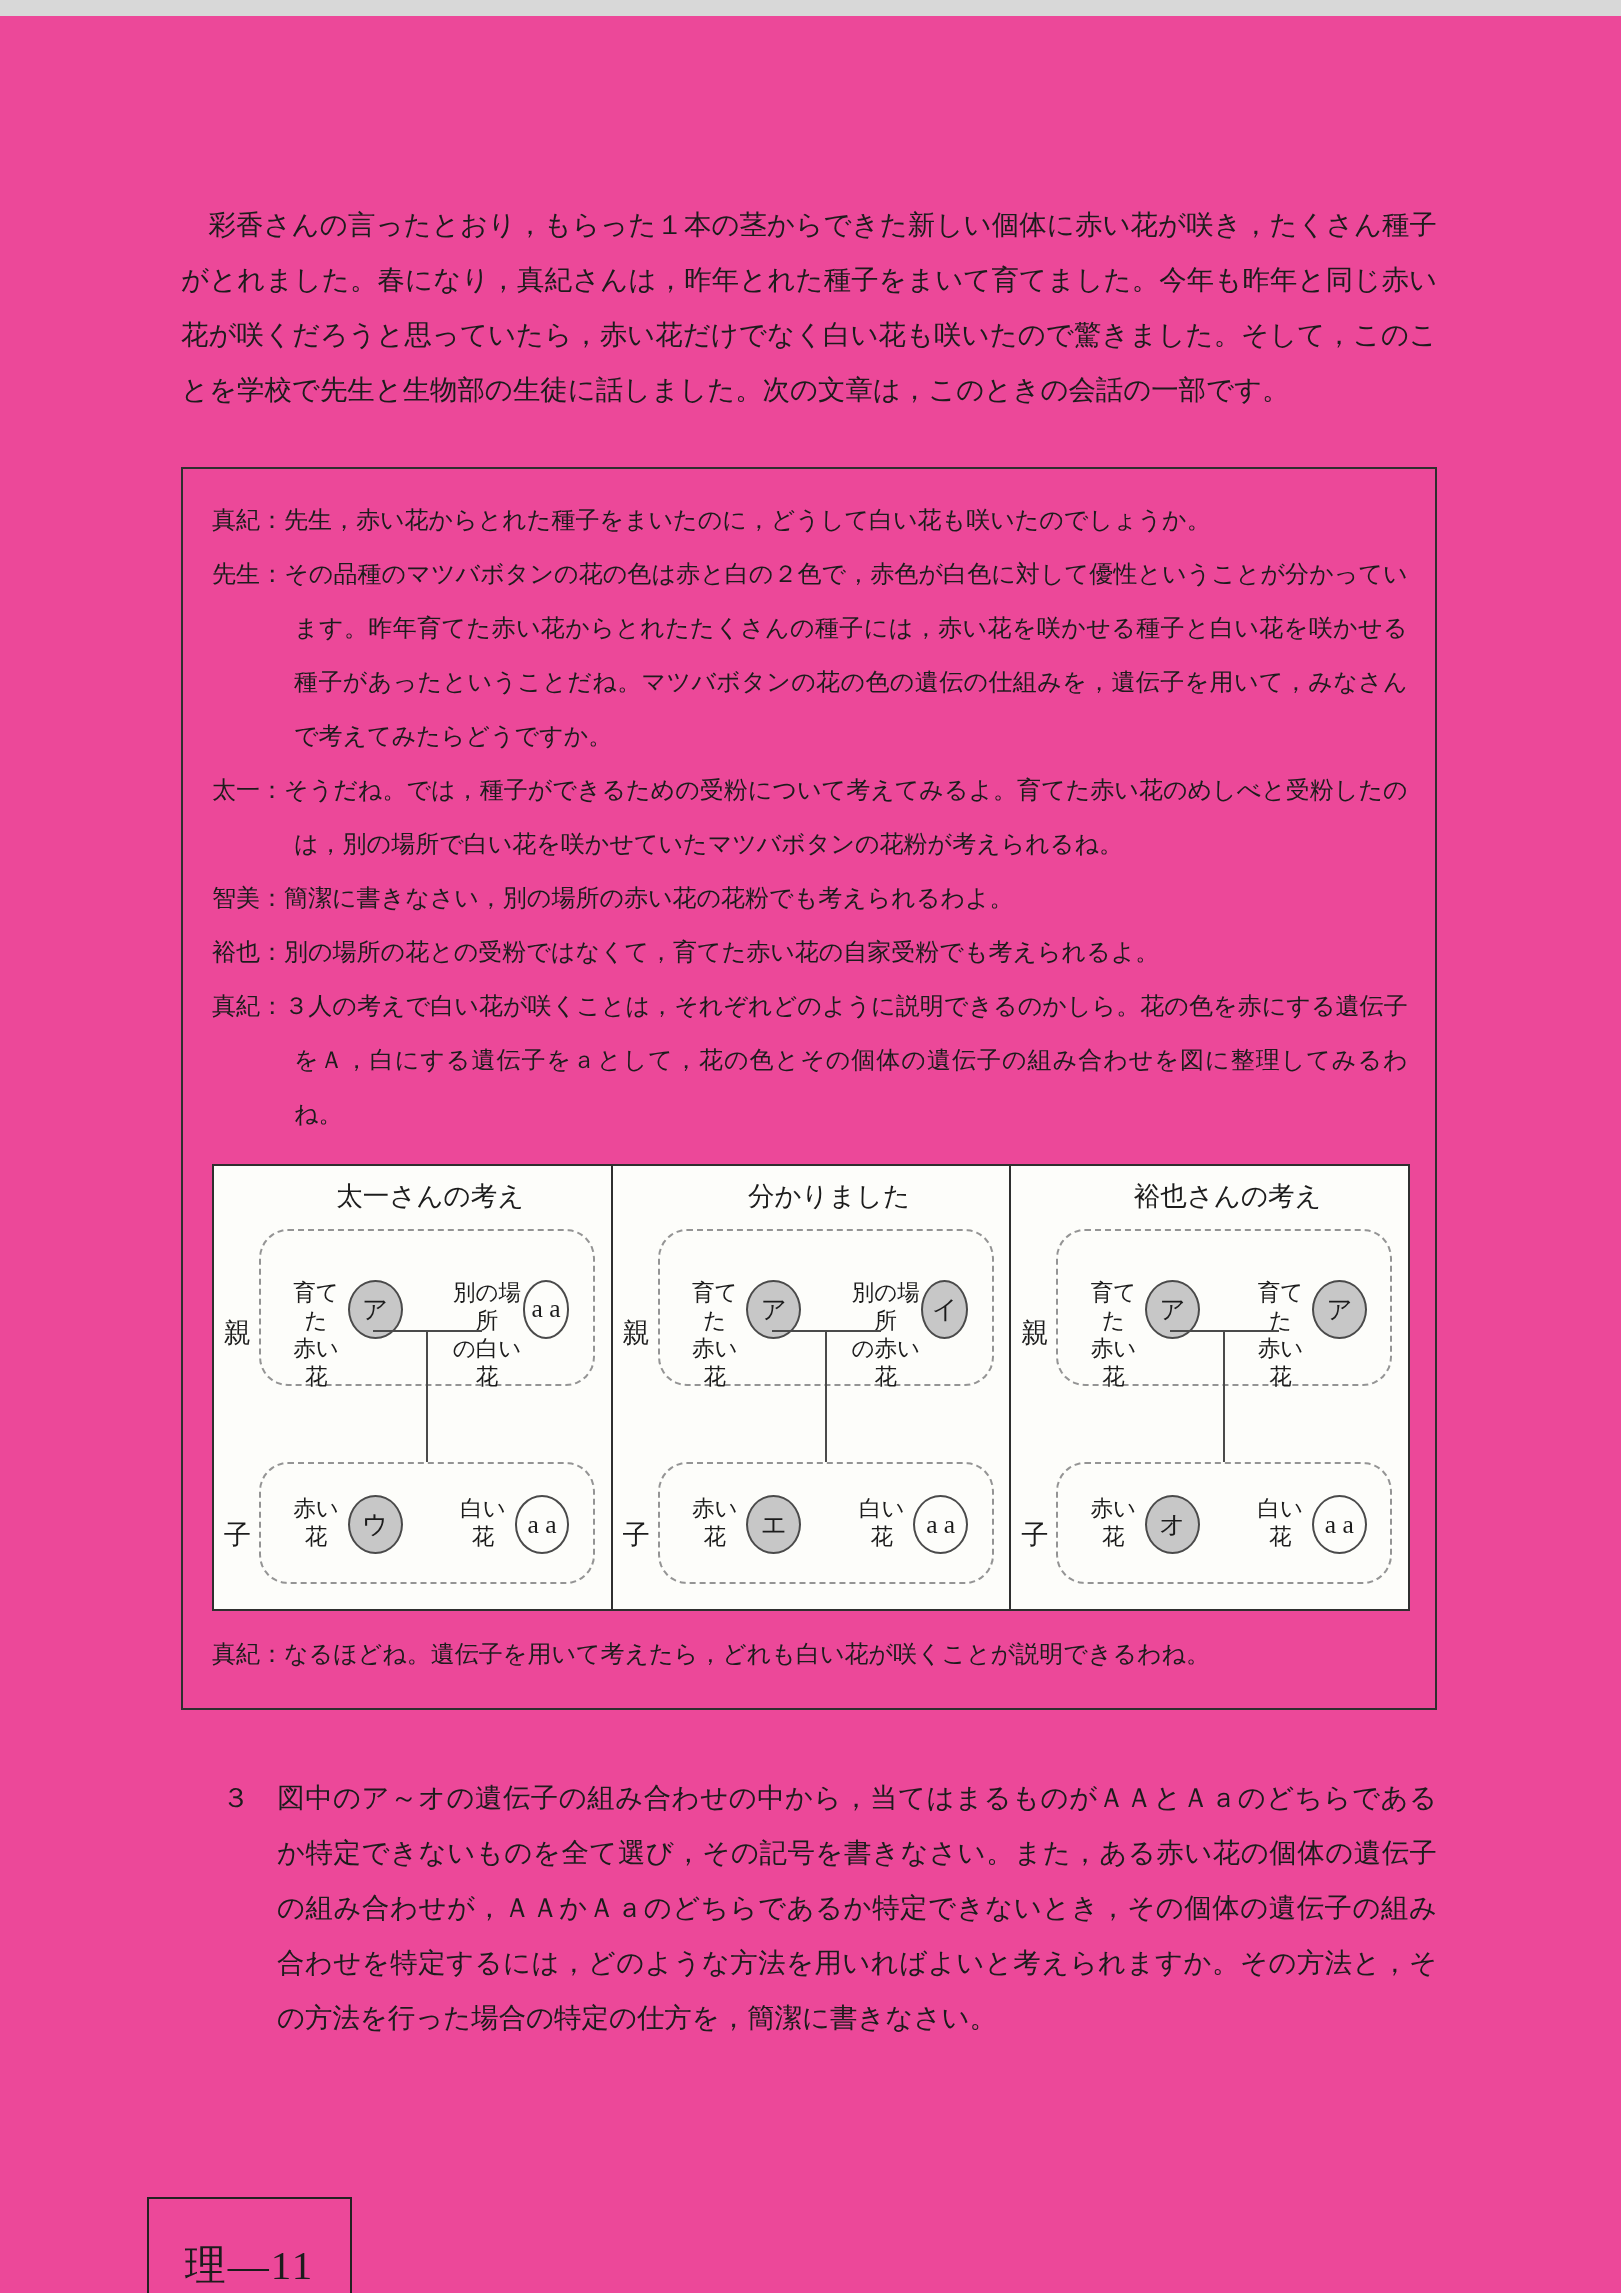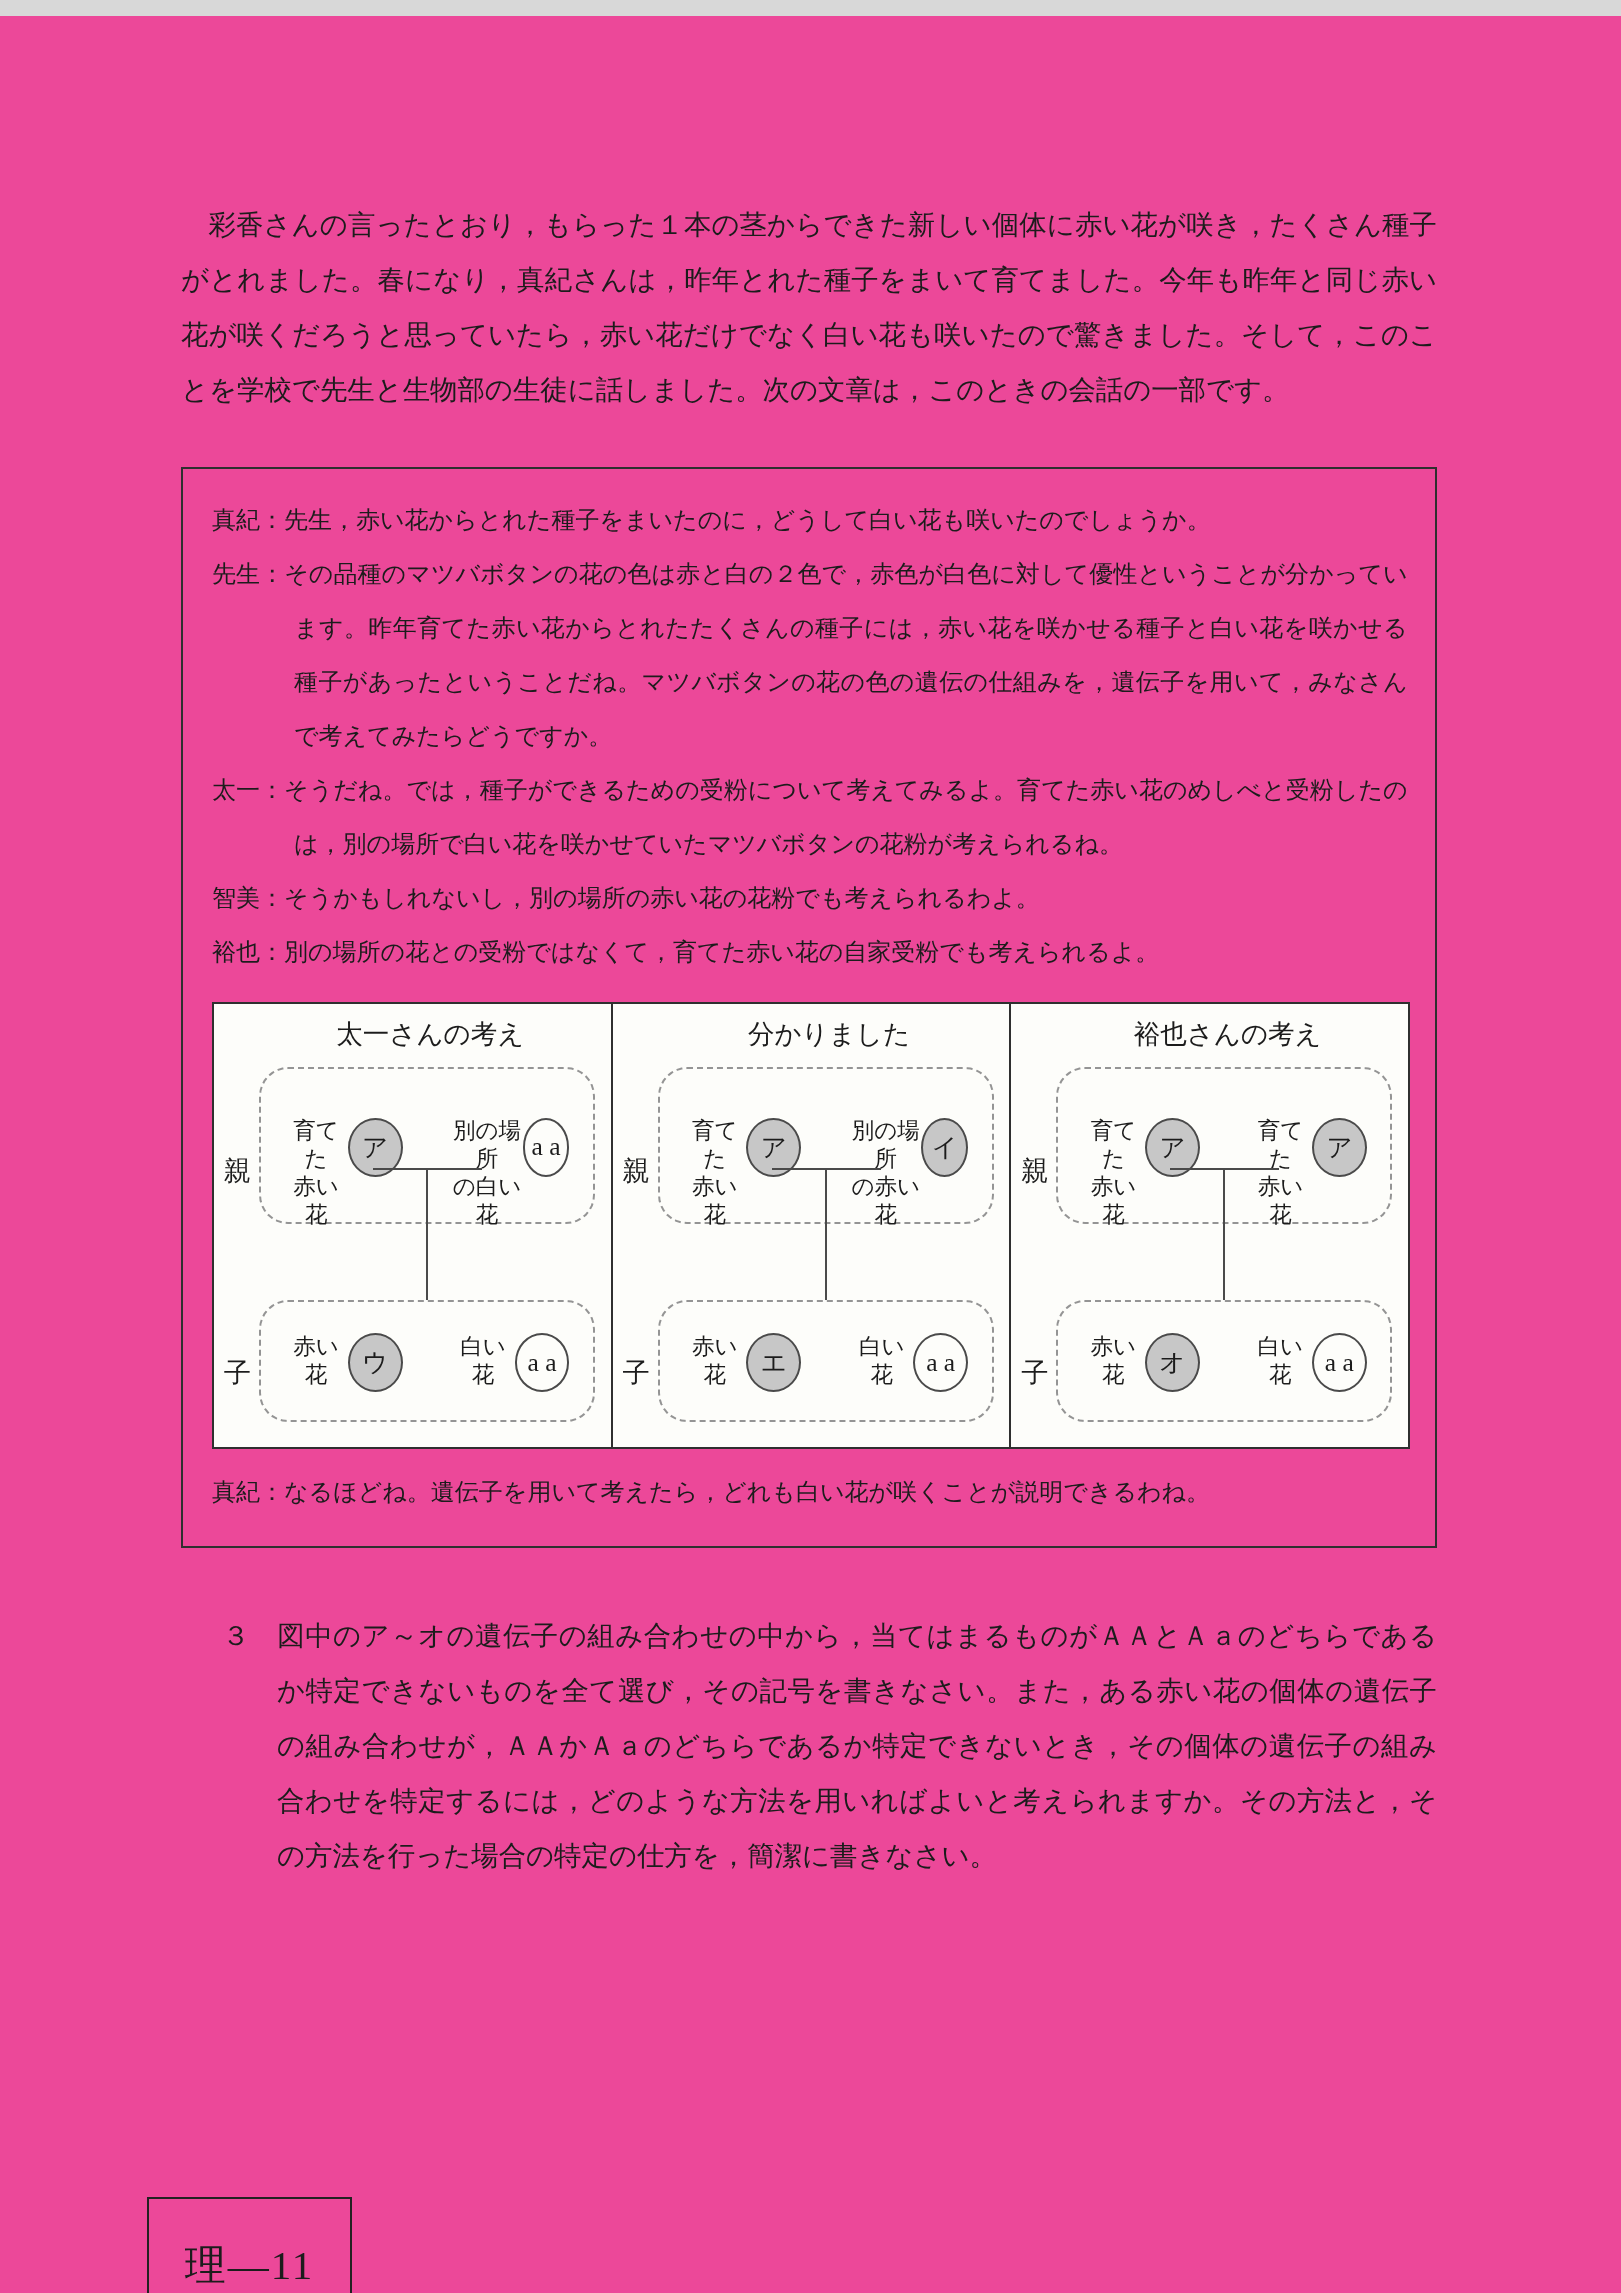--- a/index.html
+++ b/index.html
@@ -139,22 +139,23 @@
 <div class="page">
   <div class="content">
 
     <p class="intro">彩香さんの言ったとおり，もらった１本の茎からできた新しい個体に赤い花が咲き，たくさん種子がとれました。春になり，真紀さんは，昨年とれた種子をまいて育てました。今年も昨年と同じ赤い花が咲くだろうと思っていたら，赤い花だけでなく白い花も咲いたので驚きました。そして，このことを学校で先生と生物部の生徒に話しました。次の文章は，このときの会話の一部です。</p>
 
     <div class="convo-box">
 
       <p class="dline"><span>真紀</span><span>：</span><span>先生，赤い花からとれた種子をまいたのに，どうして白い花も咲いたのでしょうか。</span></p>
       <p class="dline"><span>先生</span><span>：</span><span>その品種のマツバボタンの花の色は赤と白の２色で，赤色が白色に対して優性ということが分かっています。昨年育てた赤い花からとれたたくさんの種子には，赤い花を咲かせる種子と白い花を咲かせる種子があったということだね。マツバボタンの花の色の遺伝の仕組みを，遺伝子を用いて，みなさんで考えてみたらどうですか。</span></p>
       <p class="dline"><span>太一</span><span>：</span><span>そうだね。では，種子ができるための受粉について考えてみるよ。育てた赤い花のめしべと受粉したのは，別の場所で白い花を咲かせていたマツバボタンの花粉が考えられるね。</span></p>
-      <p class="dline"><span>智美</span><span>：</span><span>そうかもしれないし，別の場所の赤い花の花粉でも考えられるわよ。</span></p>
+      <p class="dline"><span>智美</span><span>：</span><span>簡潔に書きなさい，別の場所の赤い花の花粉でも考えられるわよ。</span></p>
       <p class="dline"><span>裕也</span><span>：</span><span>別の場所の花との受粉ではなくて，育てた赤い花の自家受粉でも考えられるよ。</span></p>
+      <p class="dline"><span>真紀</span><span>：</span><span>３人の考えで白い花が咲くことは，それぞれどのように説明できるのかしら。花の色を赤にする遺伝子をＡ，白にする遺伝子をａとして，花の色とその個体の遺伝子の組み合わせを図に整理してみるわね。</span></p>
 
       <div class="diagram">
 
         <div class="panel">
           <div class="ptitle">太一さんの考え</div>
           <div class="glabel parent">親</div>
           <div class="gbox pbox">
             <div class="unit">
               <div class="ulabel">育てた
 赤い花</div>

